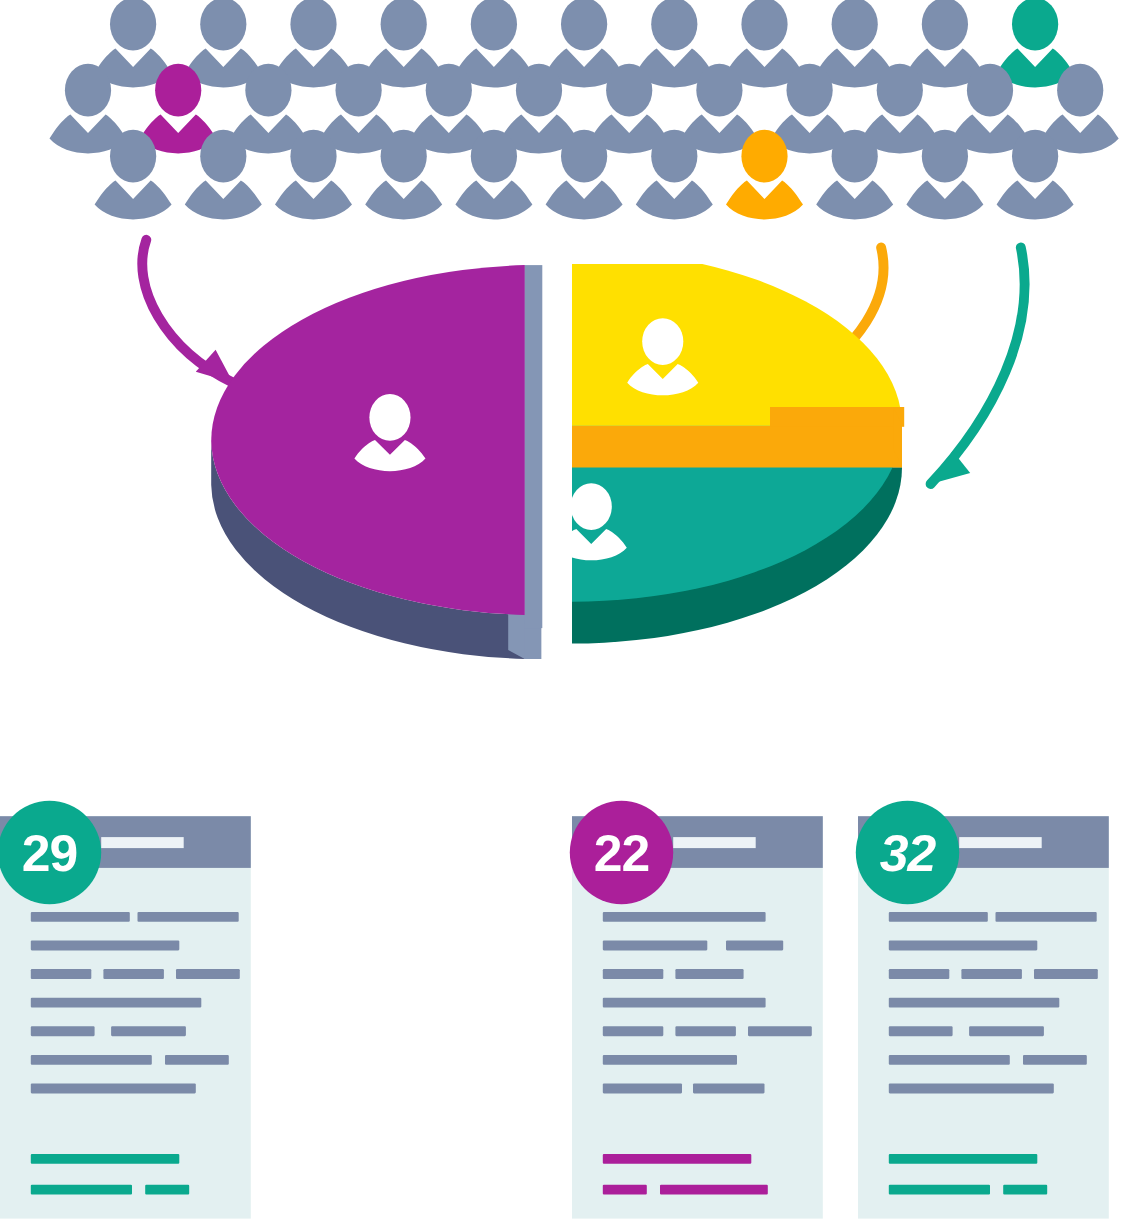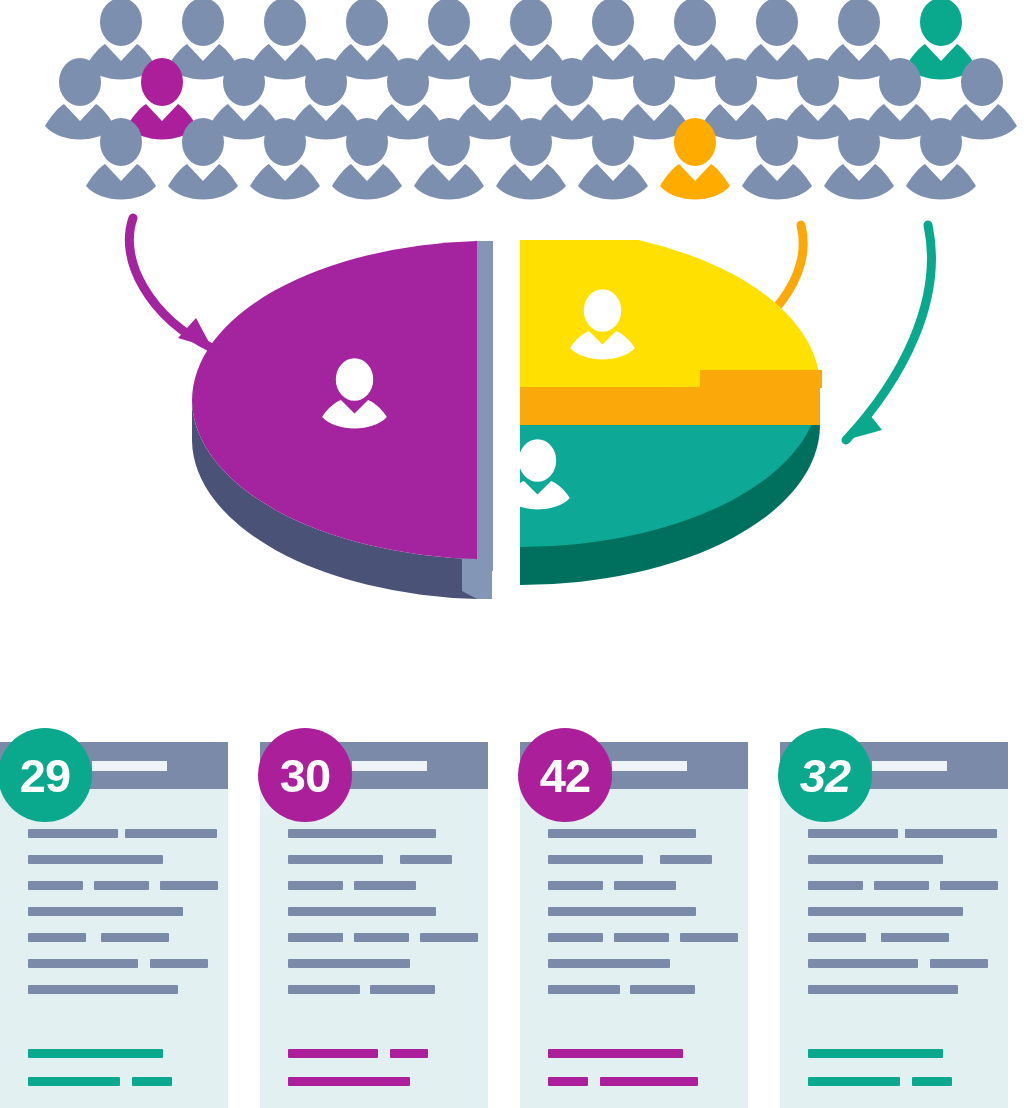--- a/index.html
+++ b/index.html
@@ -344,43 +344,20 @@
           <div class="ln" style="left: 101px; top: 144px; width: 68px; background: rgb(123, 138, 168);"></div>
           <div class="ln" style="left: 28px; top: 170px; width: 110px; background: rgb(123, 138, 168);"></div>
           <div class="ln" style="left: 150px; top: 170px; width: 58px; background: rgb(123, 138, 168);"></div>
           <div class="ln" style="left: 28px; top: 196px; width: 150px; background: rgb(123, 138, 168);"></div>
           <div class="ln" style="left: 28px; top: 260px; width: 135px; background: rgb(10, 169, 142);"></div>
           <div class="ln" style="left: 28px; top: 288px; width: 92px; background: rgb(10, 169, 142);"></div>
           <div class="ln" style="left: 132px; top: 288px; width: 40px; background: rgb(10, 169, 142);"></div>
         </div>
         <div class="badge" style="background: rgb(10, 169, 142);">29</div>
       </div>
-      <div class="card" style="left: 260px;">
-        <div class="hdr">
-          <div class="hline"></div>
-        </div>
-        <div class="body">
-          <div class="ln" style="left: 28px; top: 40px; width: 148px; background: rgb(123, 138, 168);"></div>
-          <div class="ln" style="left: 28px; top: 66px; width: 95px; background: rgb(123, 138, 168);"></div>
-          <div class="ln" style="left: 140px; top: 66px; width: 52px; background: rgb(123, 138, 168);"></div>
-          <div class="ln" style="left: 28px; top: 92px; width: 55px; background: rgb(123, 138, 168);"></div>
-          <div class="ln" style="left: 94px; top: 92px; width: 62px; background: rgb(123, 138, 168);"></div>
-          <div class="ln" style="left: 28px; top: 118px; width: 148px; background: rgb(123, 138, 168);"></div>
-          <div class="ln" style="left: 28px; top: 144px; width: 55px; background: rgb(123, 138, 168);"></div>
-          <div class="ln" style="left: 94px; top: 144px; width: 55px; background: rgb(123, 138, 168);"></div>
-          <div class="ln" style="left: 160px; top: 144px; width: 58px; background: rgb(123, 138, 168);"></div>
-          <div class="ln" style="left: 28px; top: 170px; width: 122px; background: rgb(123, 138, 168);"></div>
-          <div class="ln" style="left: 28px; top: 196px; width: 72px; background: rgb(123, 138, 168);"></div>
-          <div class="ln" style="left: 110px; top: 196px; width: 65px; background: rgb(123, 138, 168);"></div>
-          <div class="ln" style="left: 28px; top: 260px; width: 90px; background: rgb(171, 31, 154);"></div>
-          <div class="ln" style="left: 130px; top: 260px; width: 38px; background: rgb(171, 31, 154);"></div>
-          <div class="ln" style="left: 28px; top: 288px; width: 122px; background: rgb(171, 31, 154);"></div>
-        </div>
-        <div class="badge" style="background: rgb(171, 31, 154);">30</div>
-      </div>
       <div class="card" style="left: 520px;">
         <div class="hdr">
           <div class="hline"></div>
         </div>
         <div class="body">
           <div class="ln" style="left: 28px; top: 40px; width: 148px; background: rgb(123, 138, 168);"></div>
           <div class="ln" style="left: 28px; top: 66px; width: 95px; background: rgb(123, 138, 168);"></div>
           <div class="ln" style="left: 140px; top: 66px; width: 52px; background: rgb(123, 138, 168);"></div>
           <div class="ln" style="left: 28px; top: 92px; width: 55px; background: rgb(123, 138, 168);"></div>
           <div class="ln" style="left: 94px; top: 92px; width: 62px; background: rgb(123, 138, 168);"></div>
@@ -388,21 +365,21 @@
           <div class="ln" style="left: 28px; top: 144px; width: 55px; background: rgb(123, 138, 168);"></div>
           <div class="ln" style="left: 94px; top: 144px; width: 55px; background: rgb(123, 138, 168);"></div>
           <div class="ln" style="left: 160px; top: 144px; width: 58px; background: rgb(123, 138, 168);"></div>
           <div class="ln" style="left: 28px; top: 170px; width: 122px; background: rgb(123, 138, 168);"></div>
           <div class="ln" style="left: 28px; top: 196px; width: 72px; background: rgb(123, 138, 168);"></div>
           <div class="ln" style="left: 110px; top: 196px; width: 65px; background: rgb(123, 138, 168);"></div>
           <div class="ln" style="left: 28px; top: 260px; width: 135px; background: rgb(171, 31, 154);"></div>
           <div class="ln" style="left: 28px; top: 288px; width: 40px; background: rgb(171, 31, 154);"></div>
           <div class="ln" style="left: 80px; top: 288px; width: 98px; background: rgb(171, 31, 154);"></div>
         </div>
-        <div class="badge" style="background: rgb(171, 31, 154);">42</div>
+        <div class="badge" style="background: rgb(171, 31, 154);">22</div>
       </div>
       <div class="card" style="left: 780px;">
         <div class="hdr">
           <div class="hline"></div>
         </div>
         <div class="body">
           <div class="ln" style="left: 28px; top: 40px; width: 90px; background: rgb(123, 138, 168);"></div>
           <div class="ln" style="left: 125px; top: 40px; width: 92px; background: rgb(123, 138, 168);"></div>
           <div class="ln" style="left: 28px; top: 66px; width: 135px; background: rgb(123, 138, 168);"></div>
           <div class="ln" style="left: 28px; top: 92px; width: 55px; background: rgb(123, 138, 168);"></div>

